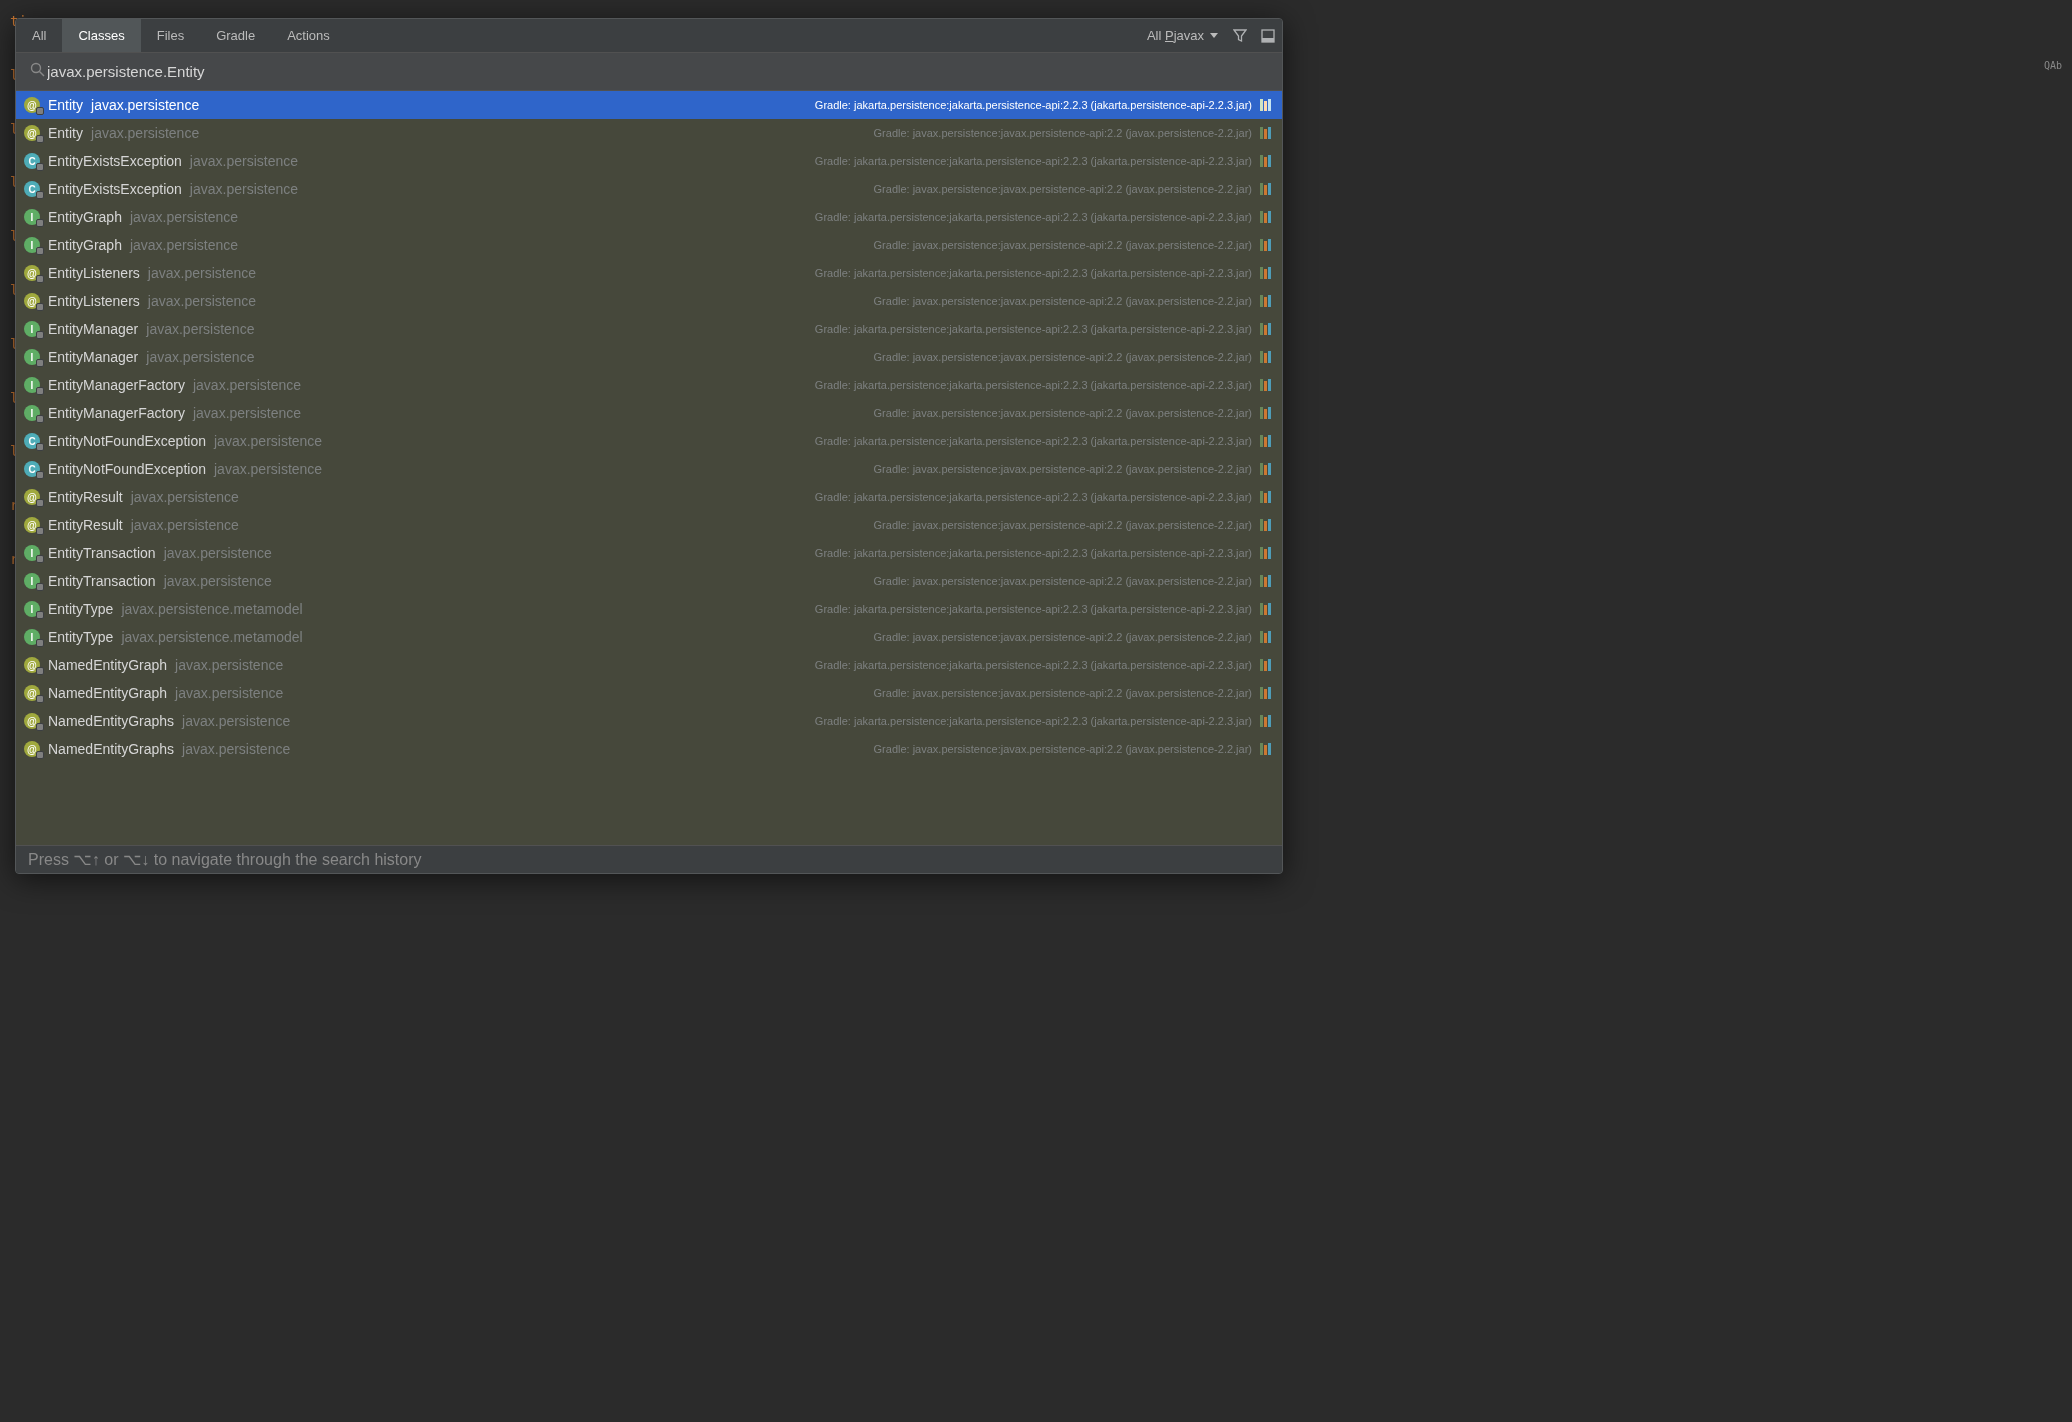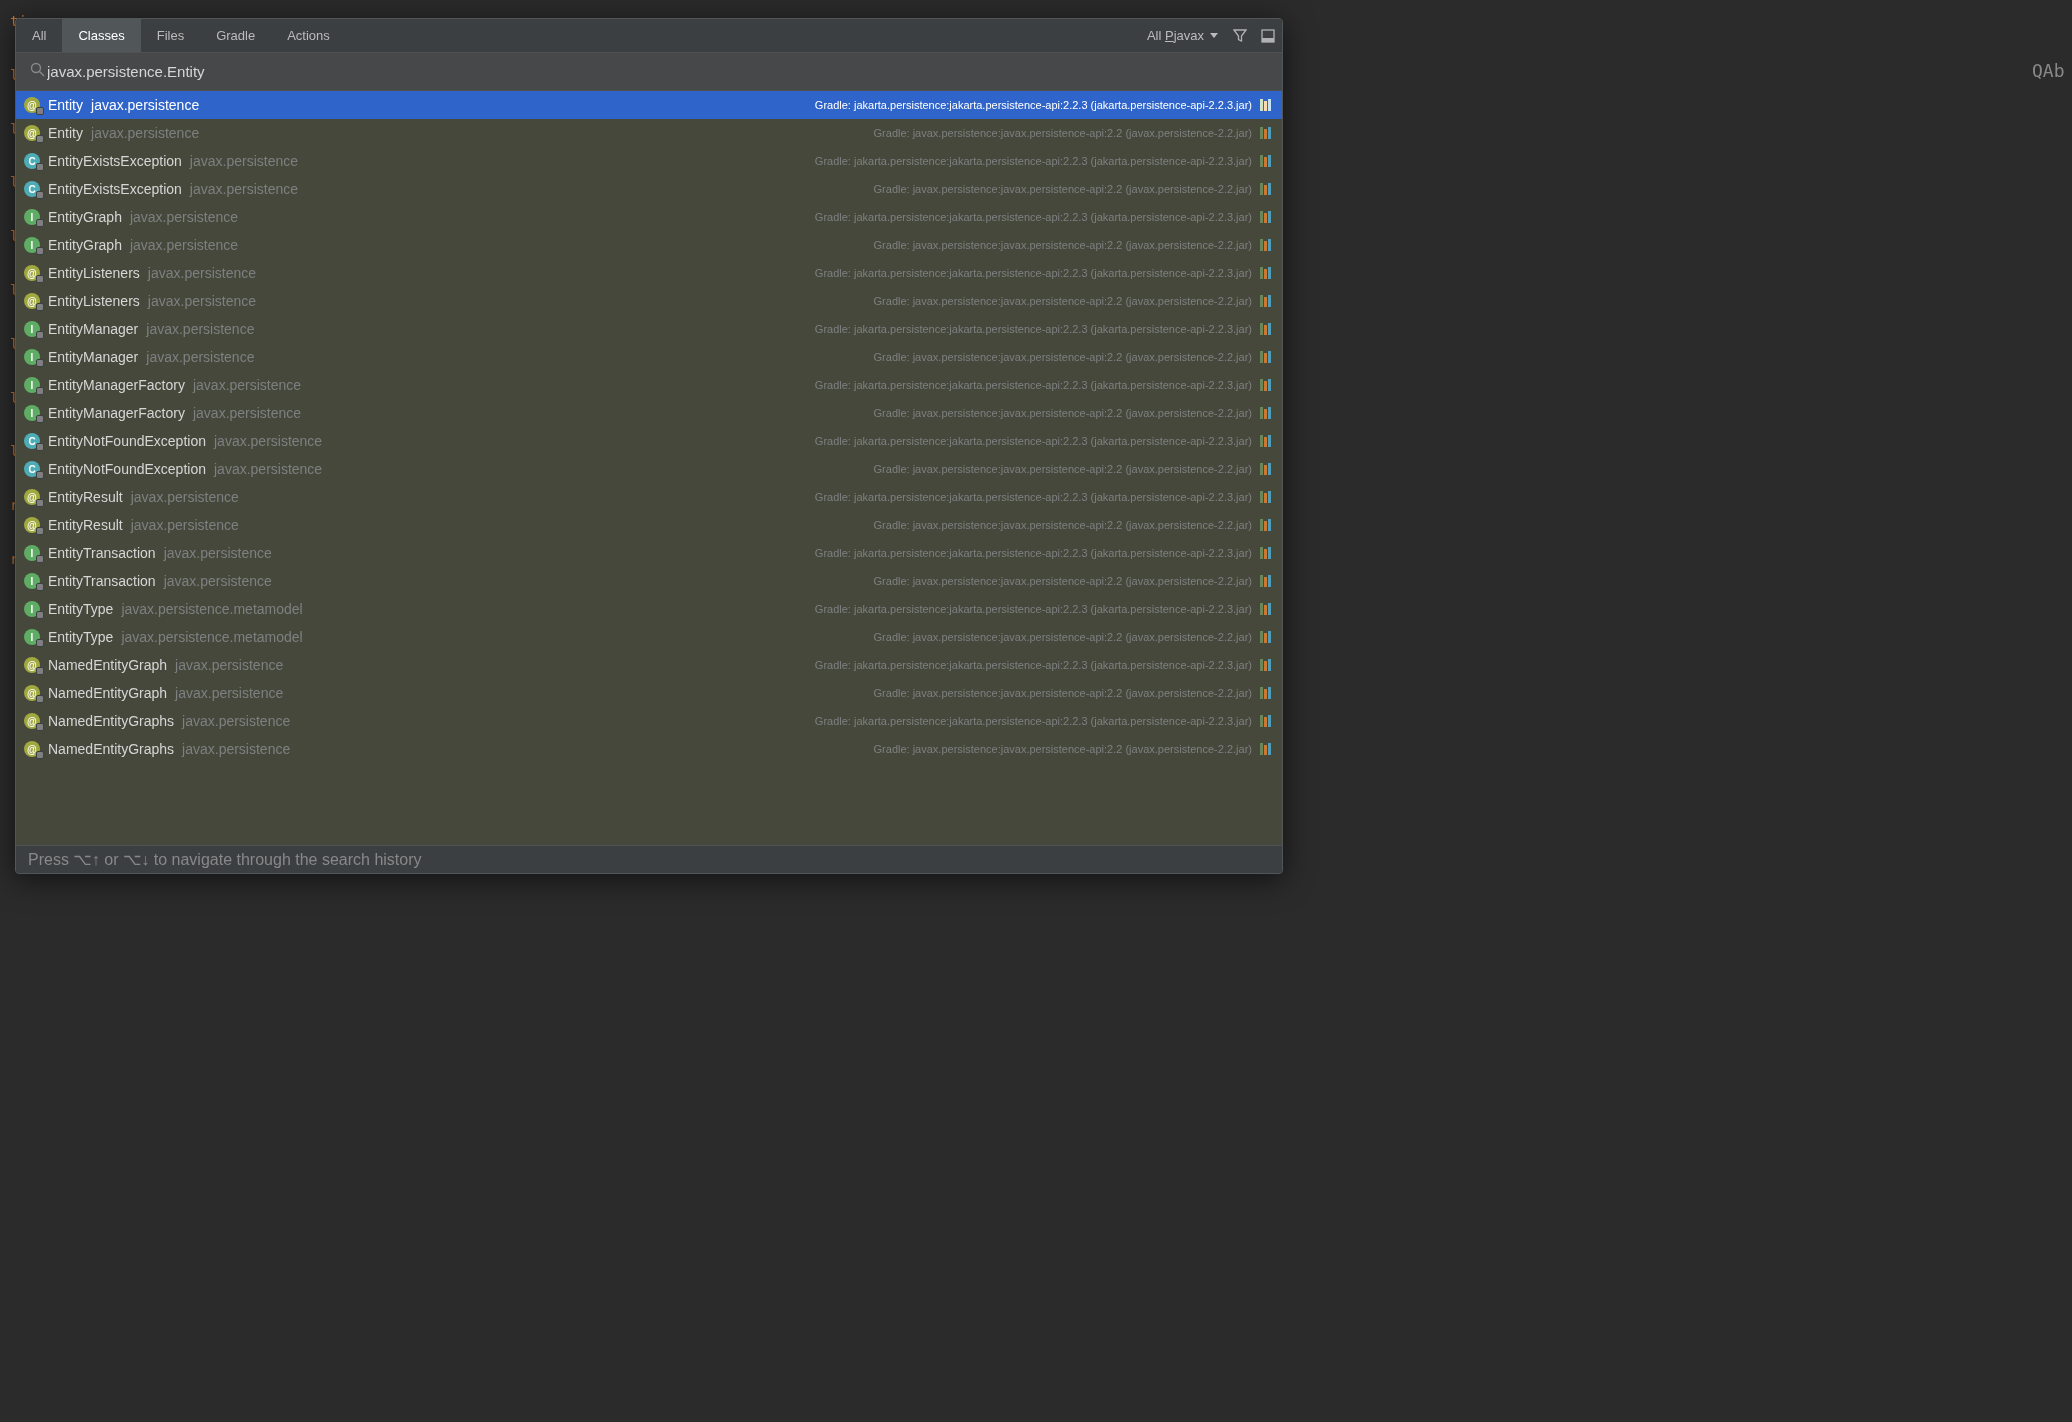--- a/index.html
+++ b/index.html
@@ -165,25 +165,25 @@
     background: #3c3f41;
     border-top: 1px solid #515151;
     display: flex;
     align-items: center;
     padding: 0 12px;
     font-size: 16px;
     color: #888;
   }
   .right-strip {
     position: absolute;
-    right: 12px;
+    right: 0;
     top: 60px;
     width: 28px;
     color: #888;
-    font-size: 18px;
+    font-size: 10px;
     font-family: monospace;
   }
 </style>
 </head>
 <body>
 
 <div class="editor-bg">
   <div id="editor-lines">
       <div class="line" style="margin-top: 0px;"><span class="kw">tic</span></div>
       <div class="line" style="margin-top: 30px;"><span class="kw">l C</span></div>

